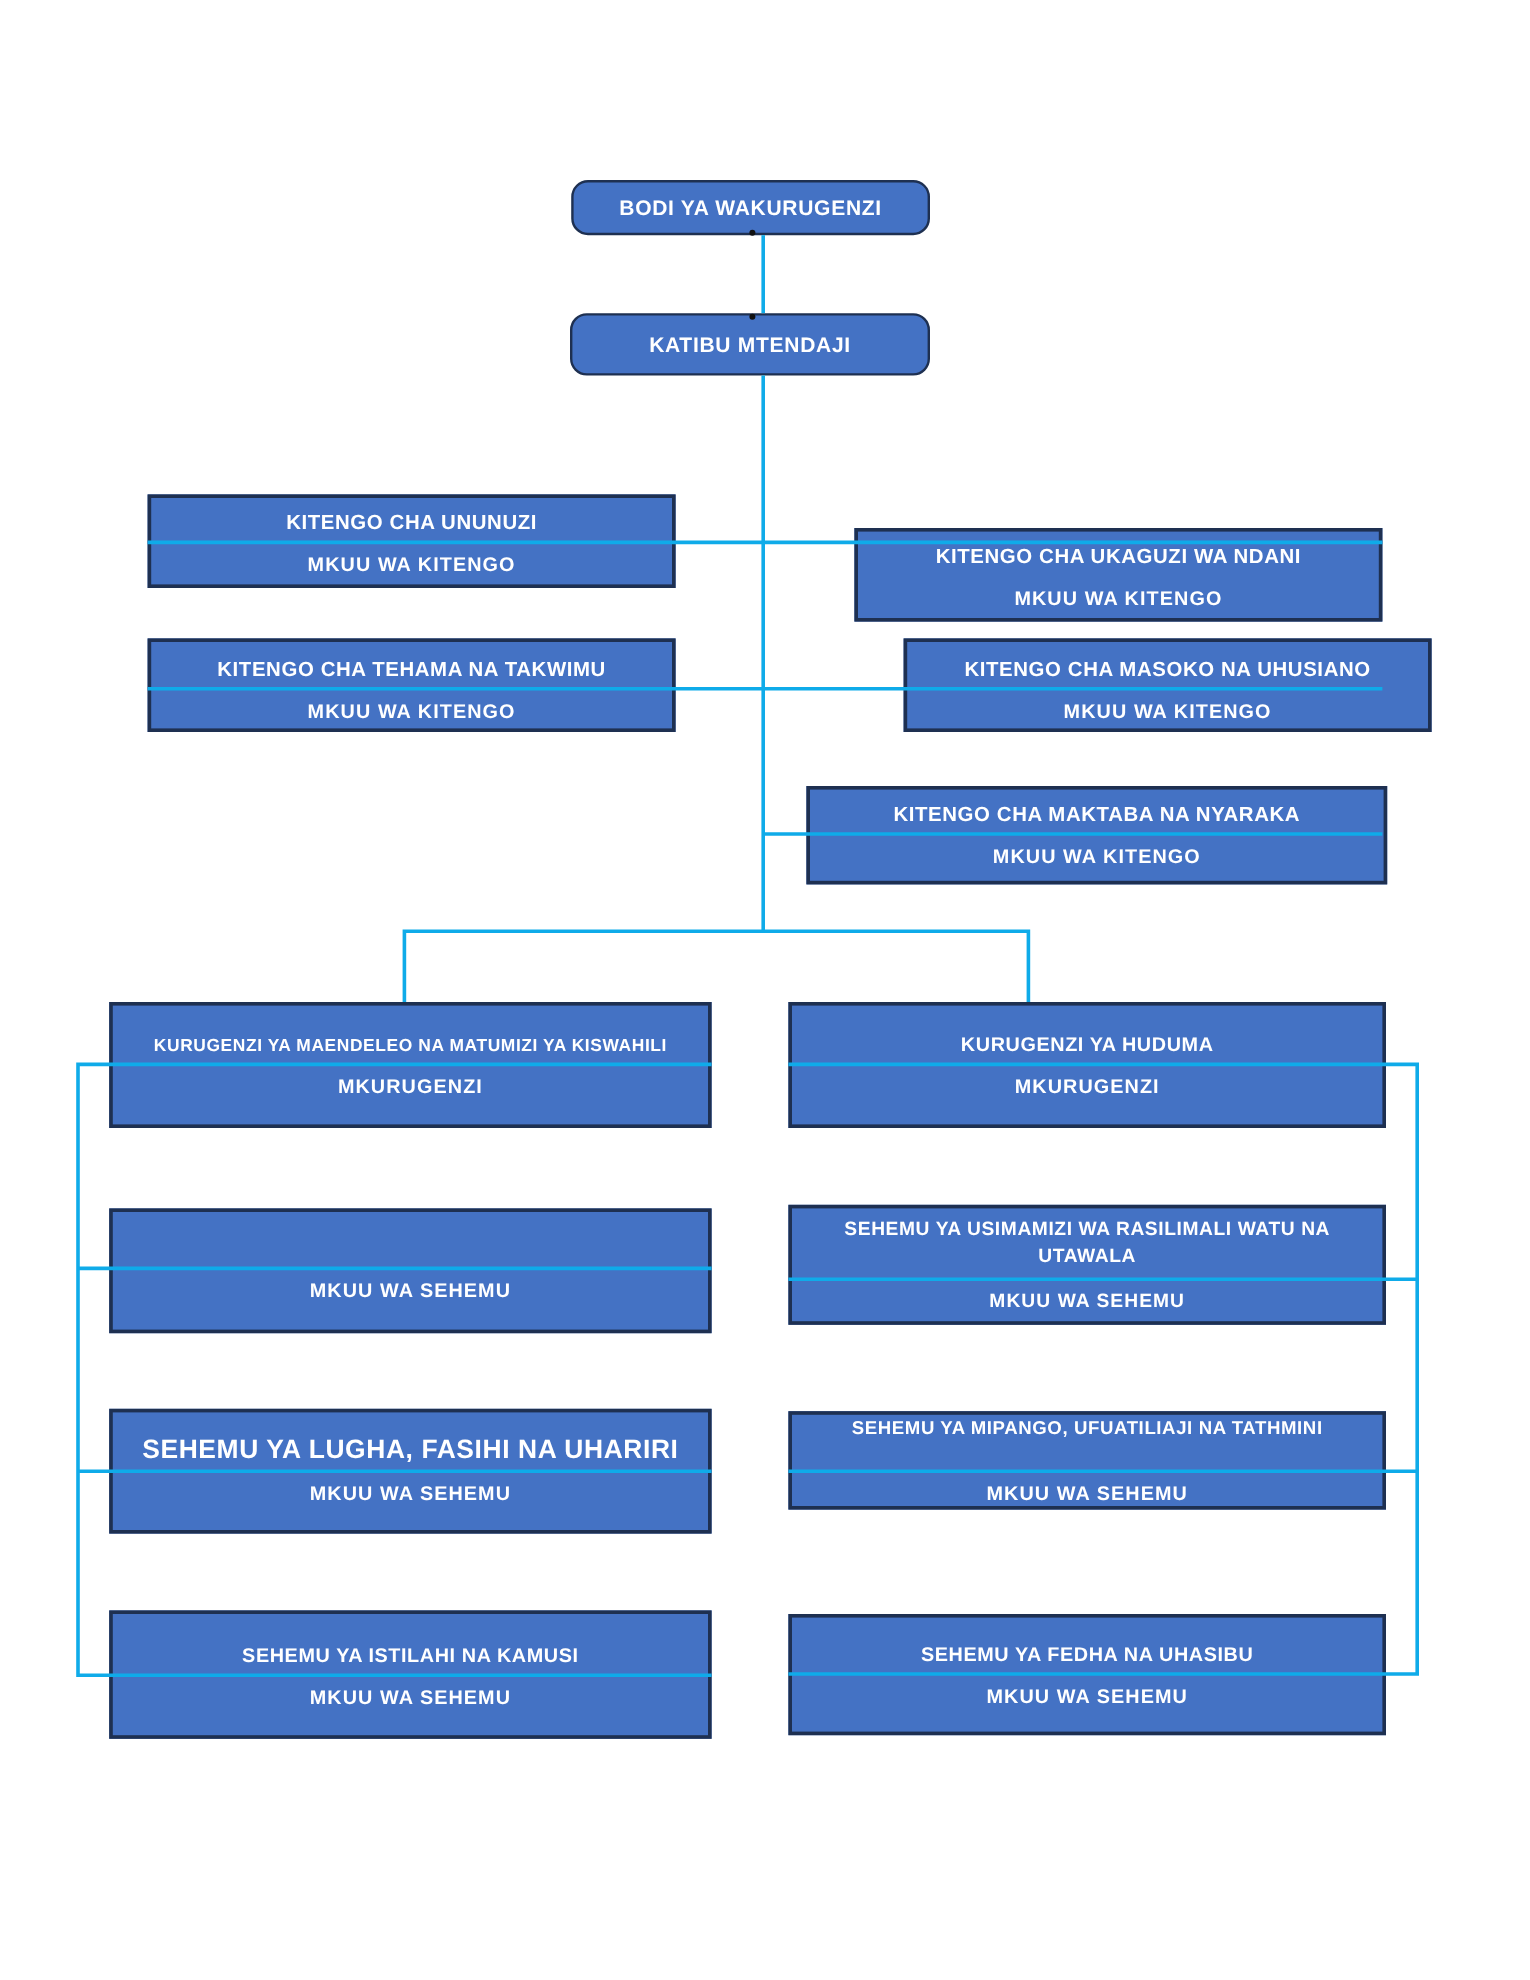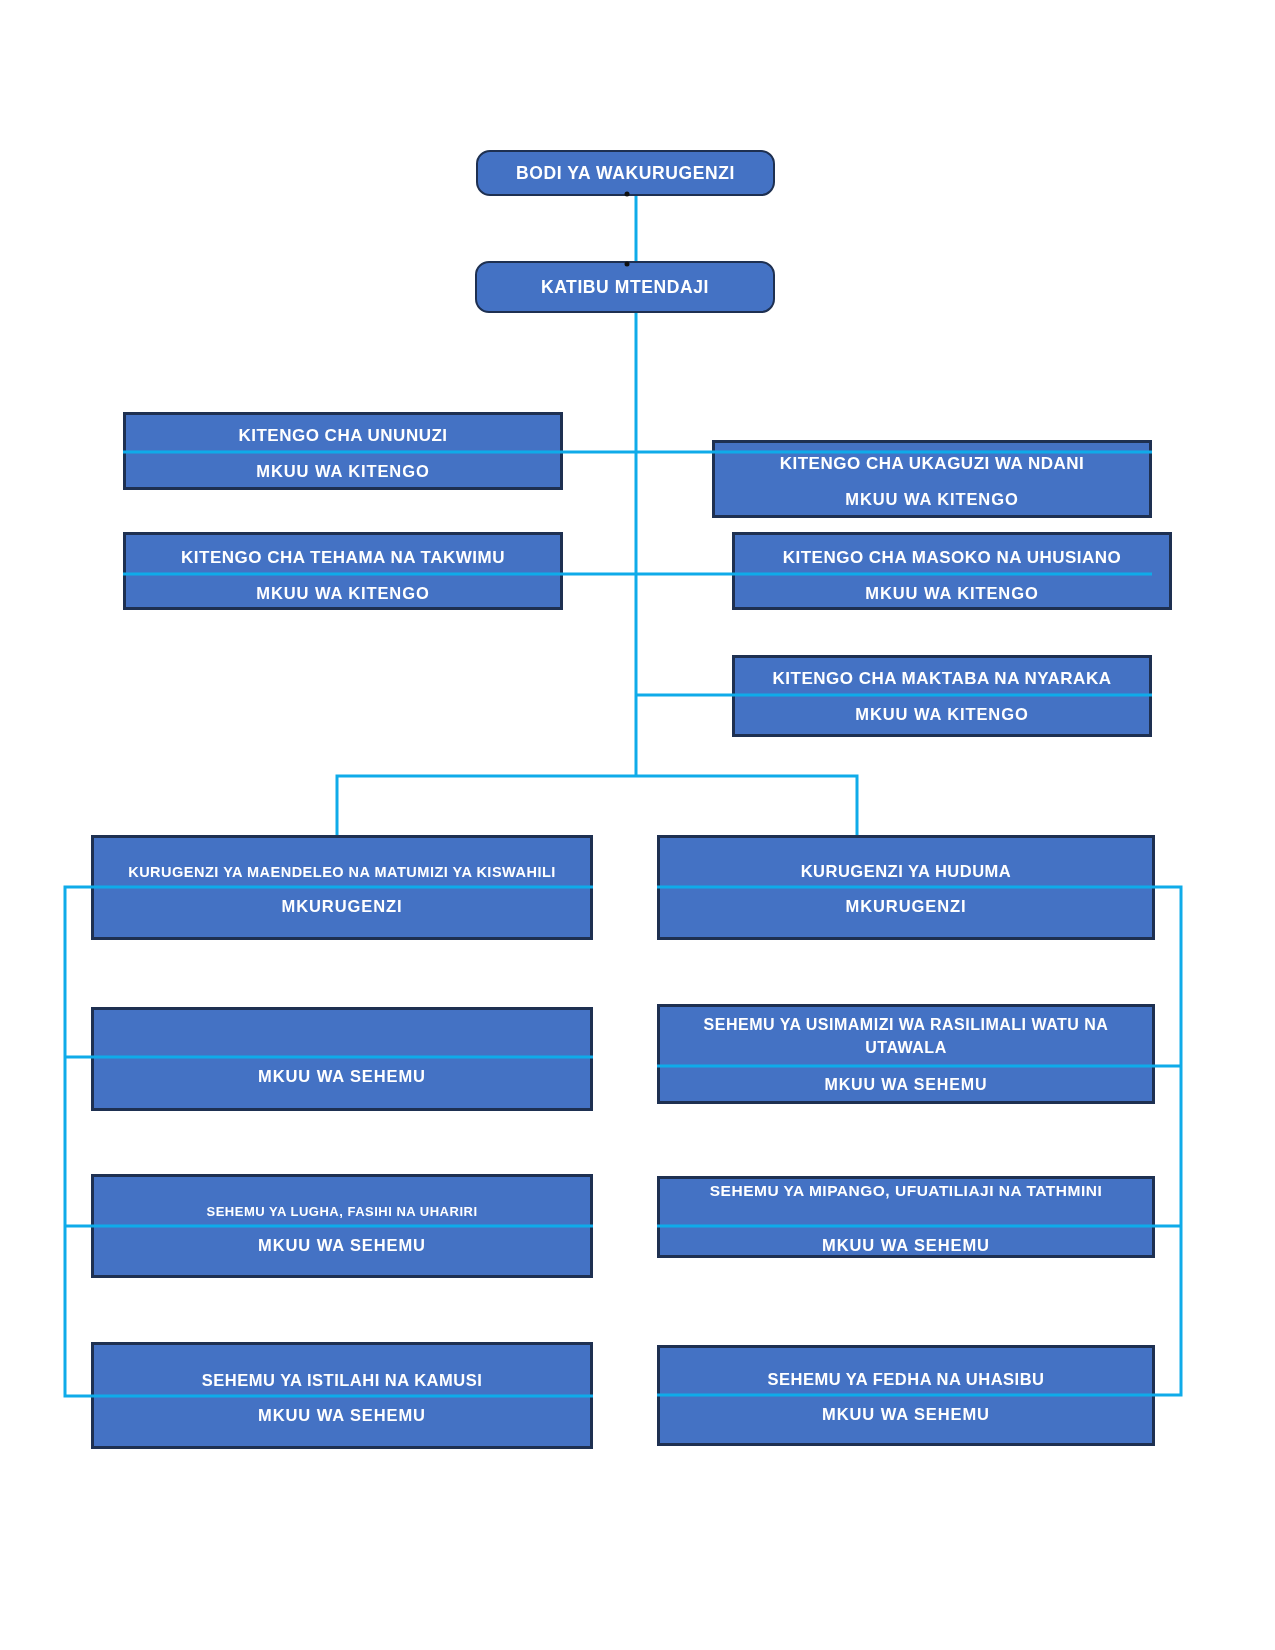--- a/index.html
+++ b/index.html
@@ -68,26 +68,26 @@
   <div class="node" style="left:712px;top:412px;width:440px;height:78px;margin-top:28px;">
     <div class="node-title" style="bottom:41px;font-size:17px;">KITENGO CHA UKAGUZI WA NDANI</div>
     <div class="node-subtitle" style="top:47px;font-size:16.5px;">MKUU WA KITENGO</div>
   </div>
 
   <div class="node" style="left:123px;top:532px;width:440px;height:78px;">
     <div class="node-title" style="bottom:39px;font-size:17px;">KITENGO CHA TEHAMA NA TAKWIMU</div>
     <div class="node-subtitle" style="top:49px;font-size:16.5px;">MKUU WA KITENGO</div>
   </div>
 
-  <div class="node" style="left:732px;top:532px;width:440px;height:78px;">
+  <div class="node" style="left:753px;top:532px;width:440px;height:78px;">
     <div class="node-title" style="bottom:39px;font-size:17px;">KITENGO CHA MASOKO NA UHUSIANO</div>
     <div class="node-subtitle" style="top:49px;font-size:16.5px;">MKUU WA KITENGO</div>
   </div>
 
-  <div class="node" style="left:732px;top:655px;width:420px;height:82px;">
+  <div class="node" style="left:672px;top:655px;width:484px;height:82px;">
     <div class="node-title" style="bottom:45px;font-size:17px;">KITENGO CHA MAKTABA NA NYARAKA</div>
     <div class="node-subtitle" style="top:47px;font-size:16.5px;">MKUU WA KITENGO</div>
   </div>
 
   <div class="node" style="left:91px;top:835px;width:502px;height:105px;">
     <div class="node-title" style="bottom:56px;font-size:14.5px;">KURUGENZI YA MAENDELEO NA MATUMIZI YA KISWAHILI</div>
     <div class="node-subtitle" style="top:59px;font-size:16.5px;">MKURUGENZI</div>
   </div>
 
   <div class="node" style="left:657px;top:835px;width:498px;height:105px;">
@@ -98,21 +98,21 @@
   <div class="node" style="left:91px;top:1007px;width:502px;height:104px;">
     <div class="node-subtitle" style="top:57px;font-size:16.5px;">MKUU WA SEHEMU</div>
   </div>
 
   <div class="node" style="left:657px;top:1004px;width:498px;height:100px;">
     <div class="node-title wrap2" style="bottom:42px;font-size:16px;left:40px;right:40px;">SEHEMU YA USIMAMIZI WA RASILIMALI WATU NA UTAWALA</div>
     <div class="node-subtitle" style="top:69px;font-size:16px;">MKUU WA SEHEMU</div>
   </div>
 
   <div class="node" style="left:91px;top:1174px;width:502px;height:104px;">
-    <div class="node-title" style="bottom:55px;font-size:13px;">SEHEMU YA LUGHA, FASIHI NA UHARIRI</div>
+    <div class="node-title" style="bottom:55px;font-size:22px;">SEHEMU YA LUGHA, FASIHI NA UHARIRI</div>
     <div class="node-subtitle" style="top:59px;font-size:16.5px;">MKUU WA SEHEMU</div>
   </div>
 
   <div class="node" style="left:657px;top:1176px;width:498px;height:82px;">
     <div class="node-title" style="bottom:55px;font-size:15.5px;">SEHEMU YA MIPANGO, UFUATILIAJI NA TATHMINI</div>
     <div class="node-subtitle" style="top:57px;font-size:16.5px;">MKUU WA SEHEMU</div>
   </div>
 
   <div class="node" style="left:91px;top:1342px;width:502px;height:107px;">
     <div class="node-title" style="bottom:56px;font-size:16.5px;">SEHEMU YA ISTILAHI NA KAMUSI</div>

